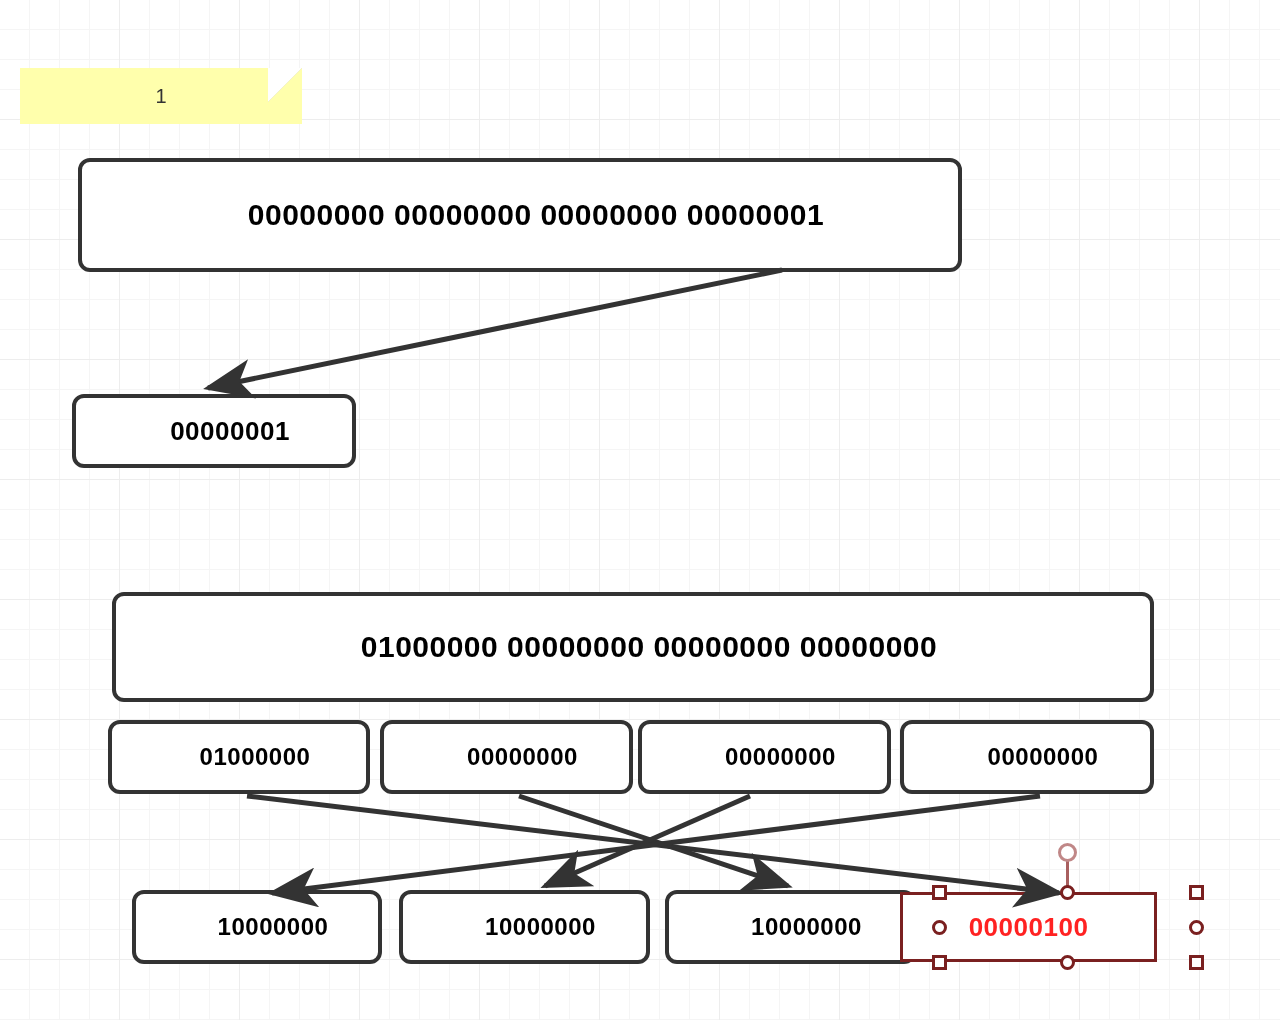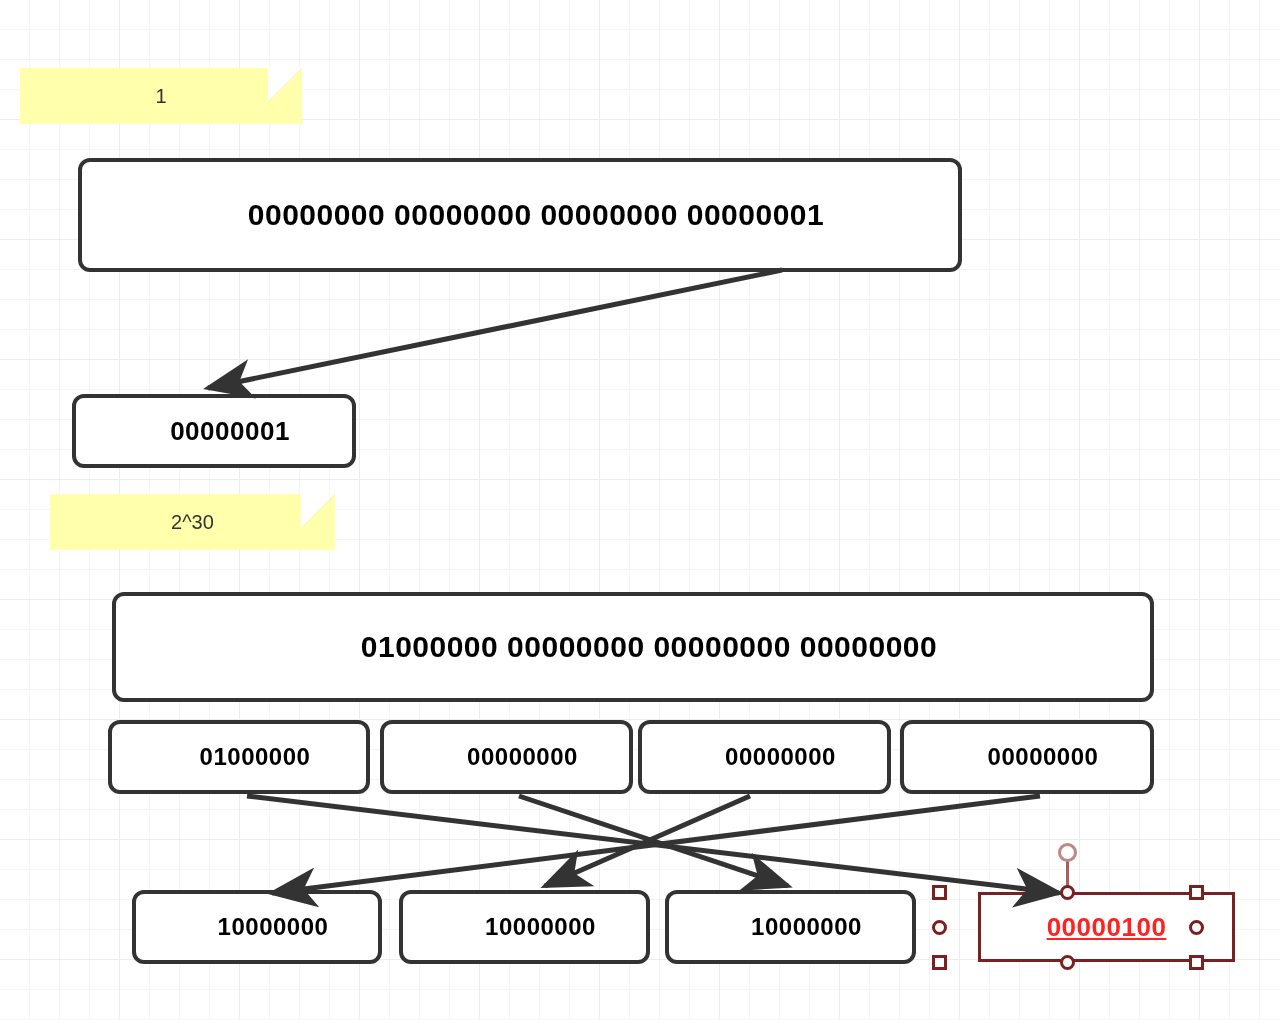--- a/index.html
+++ b/index.html
@@ -153,25 +153,20 @@
   </div>
 
   <div class="rbox big" style="left:78px; top:158px; width:884px; height:114px;">
     <span>00000000</span>&nbsp;<span>00000000</span>&nbsp;<span>00000000</span>&nbsp;<span class="red">00000001</span>
   </div>
 
   <div class="rbox mid" style="left:72px; top:394px; width:284px; height:74px;">
     <span class="red">00000001</span>
   </div>
 
-  <div class="sticky" style="left:50px; top:494px; width:285px; height:56px;">
-    <div class="fold"></div>
-    <div class="fold-cut"></div>
-    <span class="label">2^30</span>
-  </div>
 
   <div class="rbox big" style="left:112px; top:592px; width:1042px; height:110px;">
     <span class="red">01000000</span>&nbsp;<span>00000000</span>&nbsp;<span>00000000</span>&nbsp;<span>00000000</span>
   </div>
 
   <div class="rbox small" style="left:108px; top:720px; width:262px; height:74px;">
     <span class="red">01000000</span>
   </div>
   <div class="rbox small" style="left:380px; top:720px; width:253px; height:74px;">
     <span>00000000</span>
@@ -186,21 +181,21 @@
   <div class="rbox small" style="left:132px; top:890px; width:250px; height:74px;">
     <span>10000000</span>
   </div>
   <div class="rbox small" style="left:399px; top:890px; width:251px; height:74px;">
     <span>10000000</span>
   </div>
   <div class="rbox small" style="left:665px; top:890px; width:251px; height:74px;">
     <span>10000000</span>
   </div>
 
-  <div class="sel-box" style="left:978px; top:892px; width:257px; height:70px;text-decoration:underline;">
+  <div class="sel-box" style="left:900px; top:892px; width:257px; height:70px;">
     <span>00000100</span>
   </div>
 
   <div class="rot-stem" style="left:1066px; top:854px; height:38px;"></div>
   <div class="rot-handle" style="left:1058px; top:843px;"></div>
 
   <div class="handle-sq" style="left:932px; top:885px;"></div>
   <div class="handle-ci" style="left:1060px; top:885px;"></div>
   <div class="handle-sq" style="left:1189px; top:885px;"></div>
   <div class="handle-ci" style="left:932px; top:920px;"></div>

